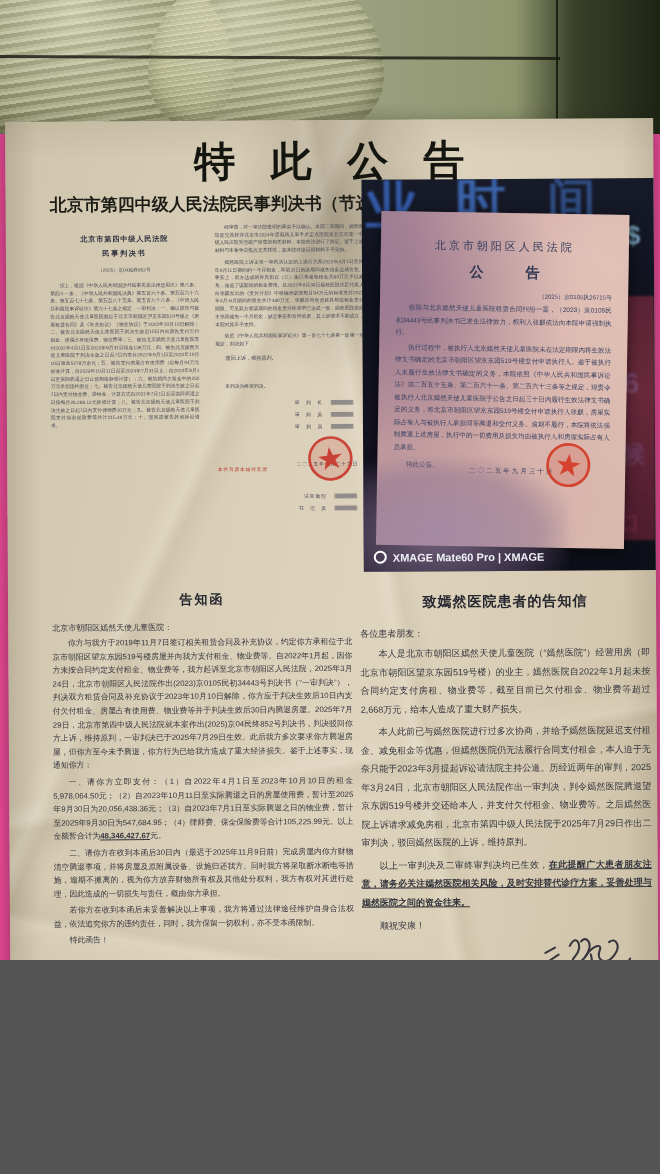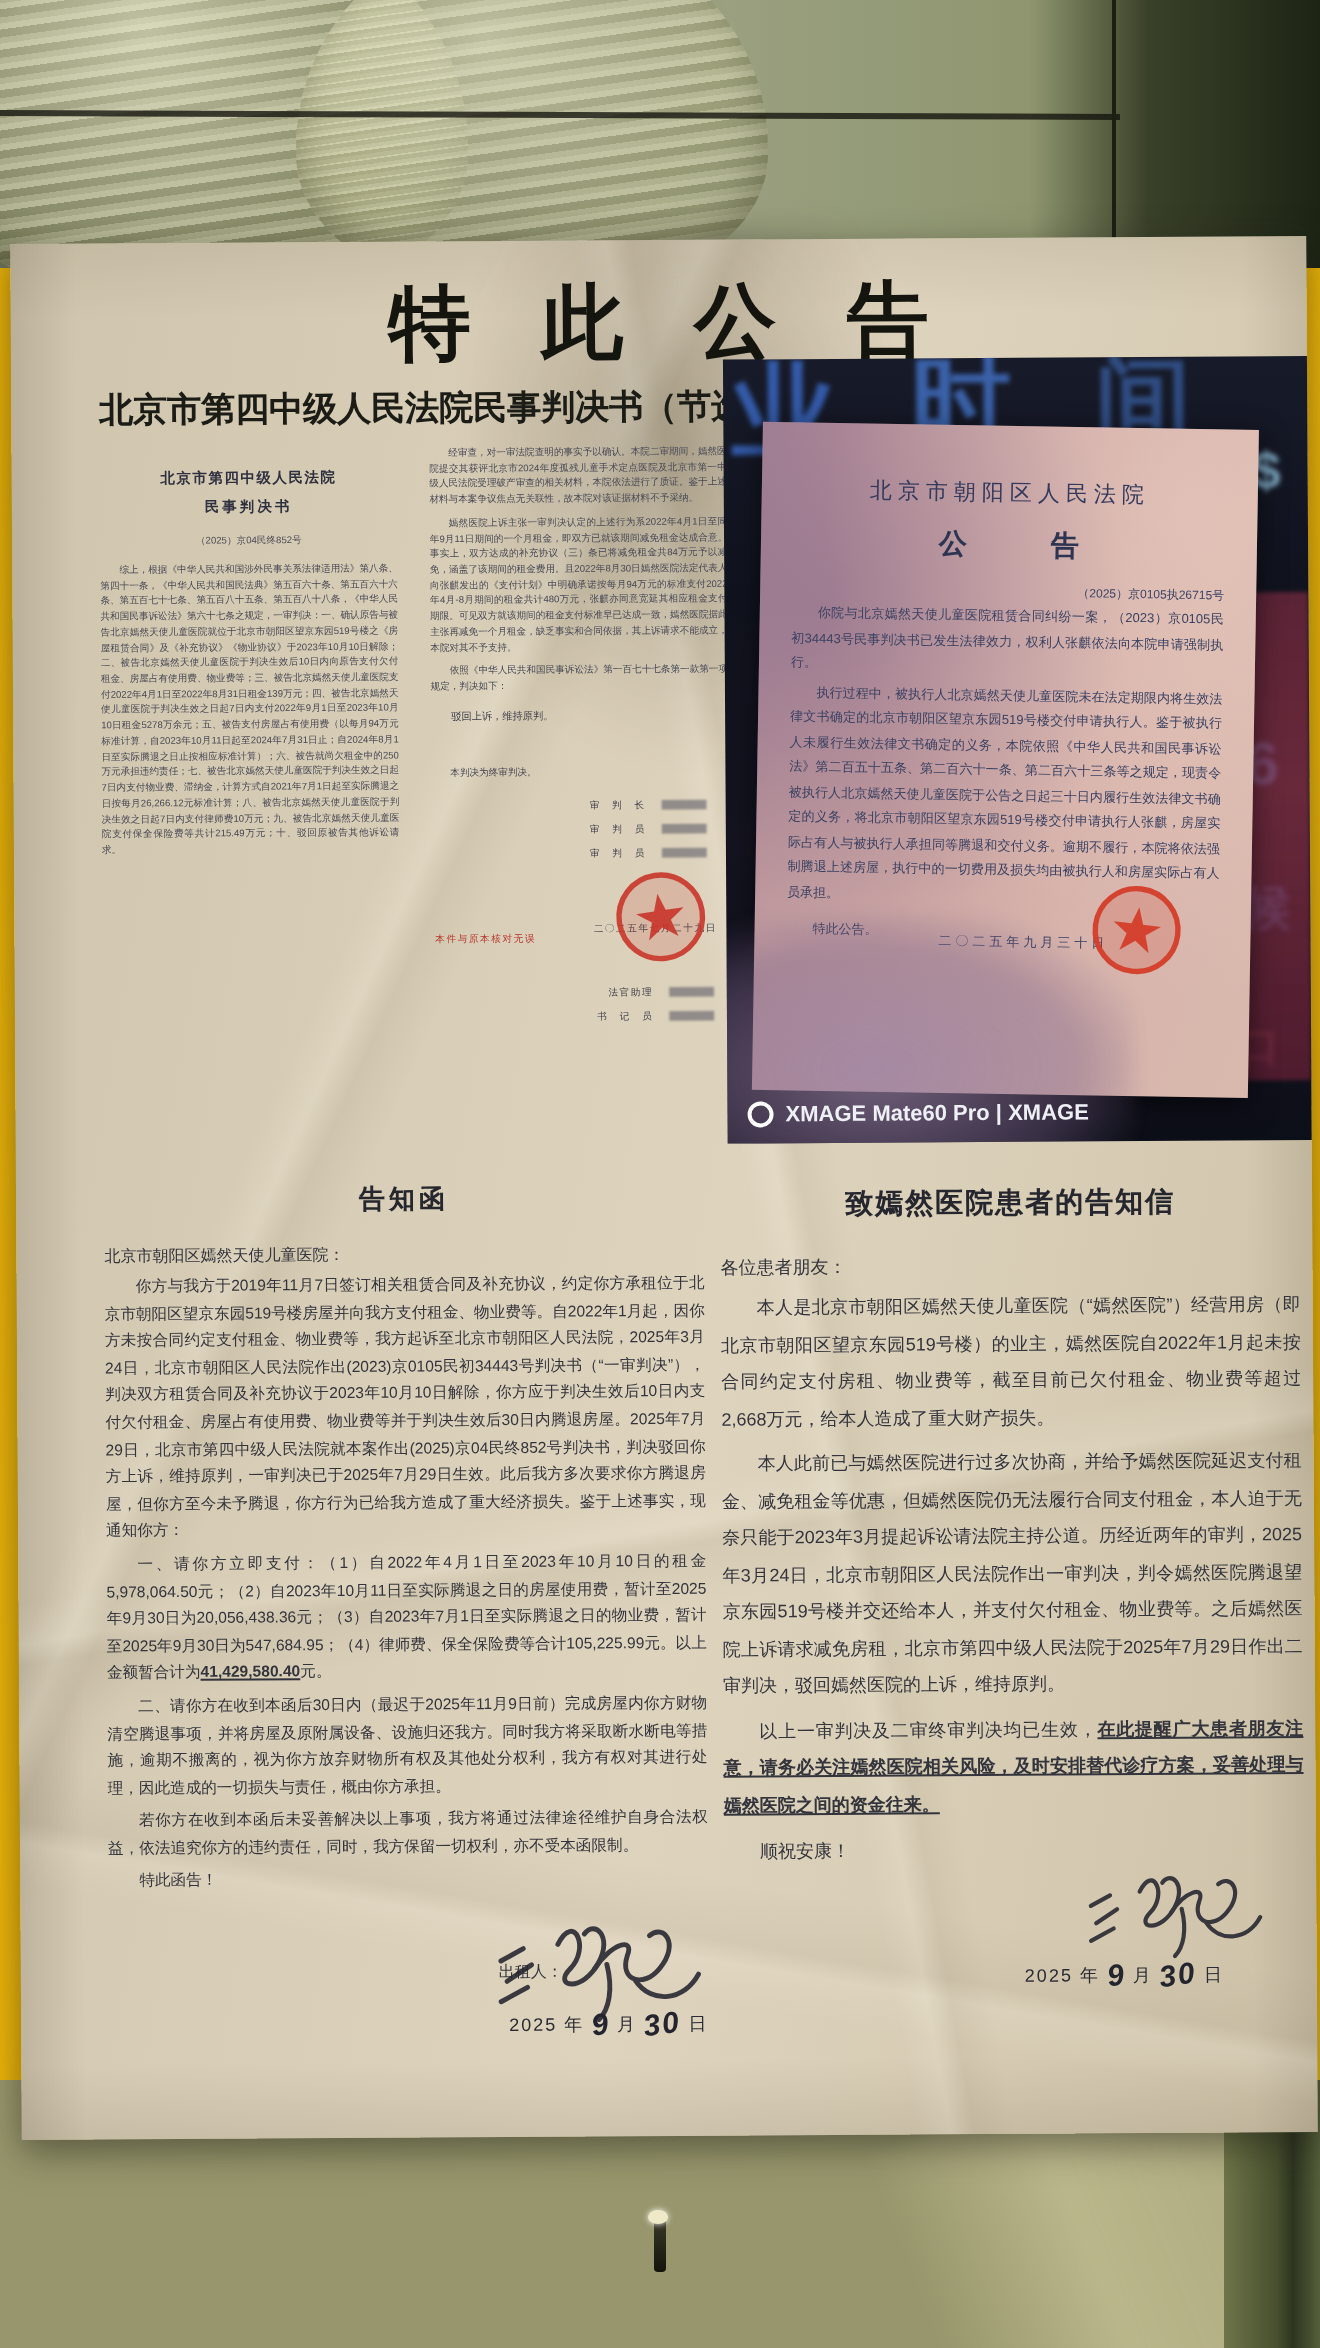--- a/index.html
+++ b/index.html
@@ -1,17 +1,17 @@
 <!DOCTYPE html>
 <html><head>
 <meta charset="utf-8">
 <style>
   html,body{margin:0;padding:0;background:#555;}
-  .scene{position:relative;width:660px;height:1174px;overflow:hidden;
-    background:#eab308;font-family:"Liberation Sans","DejaVu Sans",sans-serif;}
+  .scene{position:relative;width:660px;height:960px;overflow:hidden;
+    background:#ec4899;font-family:"Liberation Sans","DejaVu Sans",sans-serif;}
 
   
   .wall-top{position:absolute;left:0;top:0;width:660px;height:134px;
     background:linear-gradient(90deg,#6e7458 0%,#7c8163 38%,#9aa080 55%,#8f966f 78%,#3a4129 87%,#1d2414 100%);}
   .seam{position:absolute;left:0;top:56px;width:560px;height:3px;background:#15150f;opacity:.8;transform:rotate(.2deg);}
   .wall-vline{position:absolute;left:556px;top:0;width:2px;height:132px;background:#1a2012;}
   .jar{position:absolute;border-radius:45% 45% 42% 42%/60% 60% 38% 38%;
     background:
       radial-gradient(ellipse at 40% 30%,rgba(250,248,220,.55),rgba(190,190,140,.15) 60%,rgba(90,95,60,.25) 85%),
       repeating-linear-gradient(172deg,rgba(250,248,215,.45) 0 3px,rgba(140,140,95,.28) 3px 7px,rgba(230,228,190,.35) 7px 10px);
@@ -221,21 +221,21 @@
       <div class="wm">
         <span class="wm-ring"></span>
         <span>XMAGE Mate60 Pro | XMAGE</span>
       </div>
     </div>
 
     <div class="gzh">
       <div class="gzh-title">告知函</div>
       <div class="gzh-addr">北京市朝阳区嫣然天使儿童医院：</div>
       <p>你方与我方于2019年11月7日签订相关租赁合同及补充协议，约定你方承租位于北京市朝阳区望京东园519号楼房屋并向我方支付租金、物业费等。自2022年1月起，因你方未按合同约定支付租金、物业费等，我方起诉至北京市朝阳区人民法院，2025年3月24日，北京市朝阳区人民法院作出(2023)京0105民初34443号判决书（“一审判决”），判决双方租赁合同及补充协议于2023年10月10日解除，你方应于判决生效后10日内支付欠付租金、房屋占有使用费、物业费等并于判决生效后30日内腾退房屋。2025年7月29日，北京市第四中级人民法院就本案作出(2025)京04民终852号判决书，判决驳回你方上诉，维持原判，一审判决已于2025年7月29日生效。此后我方多次要求你方腾退房屋，但你方至今未予腾退，你方行为已给我方造成了重大经济损失。鉴于上述事实，现通知你方：</p>
-      <p><span>一、请你方立即支付：（1）自2022年4月1日至2023年10月10日的租金5,978,064.50元；（2）自2023年10月11日至实际腾退之日的房屋使用费，暂计至2025年9月30日为20,056,438.36元；（3）自2023年7月1日至实际腾退之日的物业费，暂计至2025年9月30日为547,684.95；（4）律师费、保全保险费等合计105,225.99元。以上金额暂合计为</span><span class="amount">41,429,580.40</span><span>元。</span></p>
+      <p><span>一、请你方立即支付：（1）自2022年4月1日至2023年10月10日的租金5,978,064.50元；（2）自2023年10月11日至实际腾退之日的房屋使用费，暂计至2025年9月30日为20,056,438.36元；（3）自2023年7月1日至实际腾退之日的物业费，暂计至2025年9月30日为547,684.95；（4）律师费、保全保险费等合计105,225.99元。以上金额暂合计为</span><span class="amount">48,346,427.67</span><span>元。</span></p>
       <p>二、请你方在收到本函后30日内（最迟于2025年11月9日前）完成房屋内你方财物清空腾退事项，并将房屋及原附属设备、设施归还我方。同时我方将采取断水断电等措施，逾期不搬离的，视为你方放弃财物所有权及其他处分权利，我方有权对其进行处理，因此造成的一切损失与责任，概由你方承担。</p>
       <p>若你方在收到本函后未妥善解决以上事项，我方将通过法律途径维护自身合法权益，依法追究你方的违约责任，同时，我方保留一切权利，亦不受本函限制。</p>
       <p>特此函告！</p>
       <div class="sign-block">
         <span class="signer-label">出租人：</span>
         <svg class="sig-svg" viewBox="0 0 110 60">
           <g fill="none" stroke="#23242e" stroke-width="2.4" stroke-linecap="round" opacity=".88">
             <path d="M6 30 l11 -6 M9 40 l12 -8 M6 50 l13 -7"></path>
             <path d="M34 22 C42 6 50 24 40 34 C31 43 46 46 54 31 C61 18 52 10 47 17"></path>
             <path d="M52 34 C60 22 72 18 68 28 C64 40 76 44 84 34 C94 22 86 12 79 18"></path>

